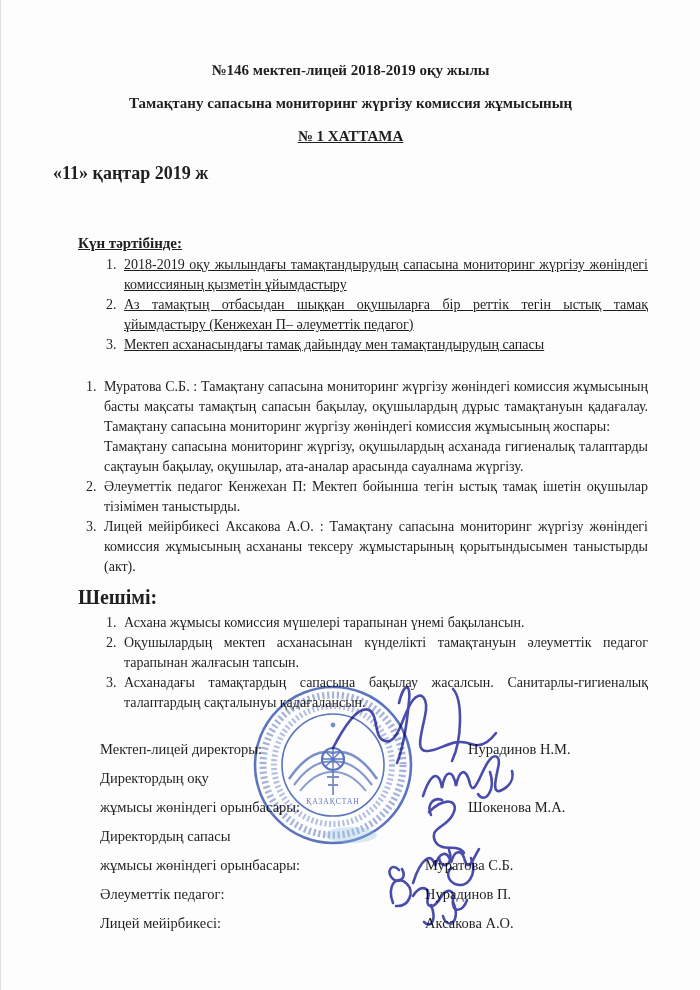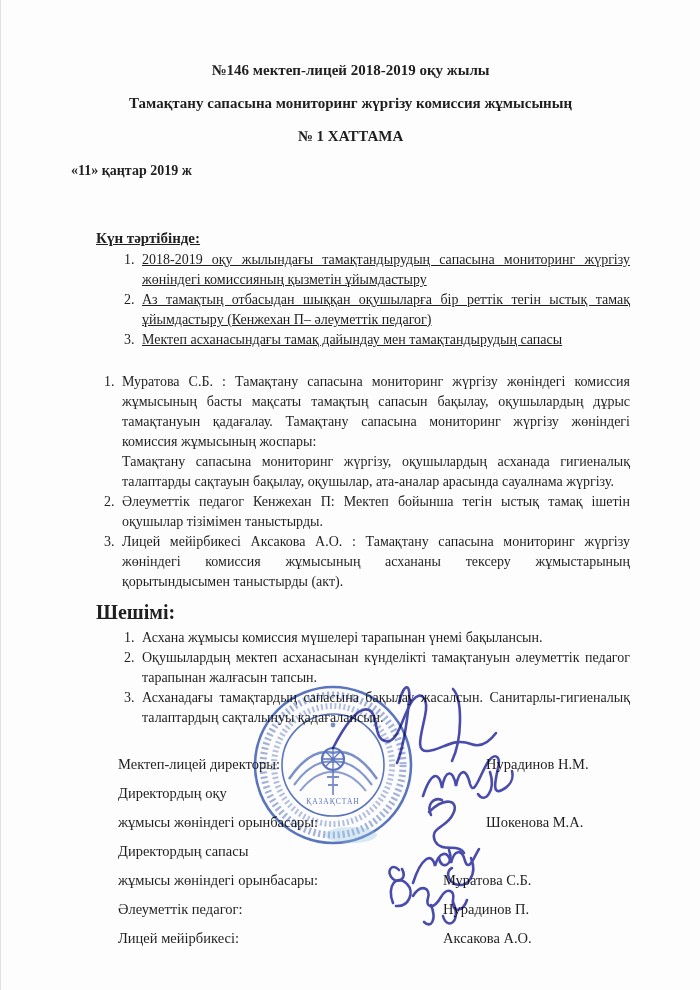--- a/index.html
+++ b/index.html
@@ -1,26 +1,26 @@
 <!DOCTYPE html>
 <html><head>
 <meta charset="utf-8">
 <style>
   html,body{margin:0;padding:0;background:#ffffff;}
   .page{
     position:relative;width:700px;height:990px;background:#fdfdfd;
     font-family:"Liberation Serif","DejaVu Serif",serif;color:#1f1f1f;
     overflow:hidden;border-left:1px solid #e2e2e2;box-sizing:border-box;
   }
-  .content{padding:0 70px;position:relative;}
+  .content{padding:0 52px;position:relative;}
   .hdr{font-weight:bold;text-align:center;font-size:15px;line-height:20px;margin:0;}
   .hdr1{padding-top:60px;}
   .hdr2{margin-top:13px;}
-  .hdr3{margin-top:13px;}
-  .dateline{font-weight:bold;font-size:14px;margin-top:17px;}
+  .hdr3{margin-top:13px;text-decoration:underline;}
+  .dateline{font-weight:bold;font-size:18px;margin-top:17px;}
   .sechead{font-weight:bold;font-size:15px;margin-top:51px;margin-left:25px;text-decoration:underline;}
   .sechead2{font-weight:bold;font-size:20px;margin-top:9px;margin-left:25px;}
   ol{margin:0;font-size:14px;line-height:20px;}
   ol li{text-align:justify;padding-left:4px;}
   .agenda-list{margin-top:3px;padding-left:67px;text-decoration:underline;}
   .speech-list{margin-top:22px;padding-left:47px;}
   .decision-list{margin-top:4px;padding-left:67px;}
   .cont{text-align:justify;}
   .sig-block{margin-top:28px;}
   .sig-row{position:relative;height:29px;font-size:14.5px;}

